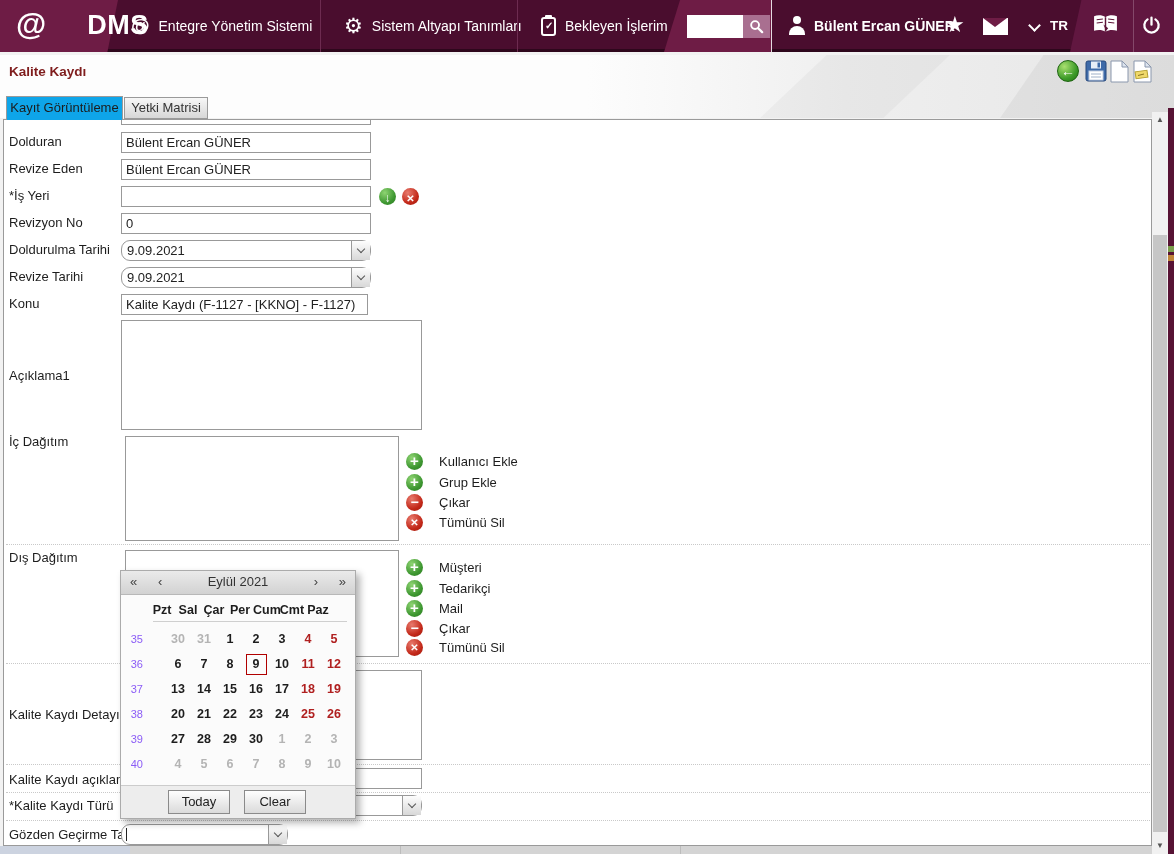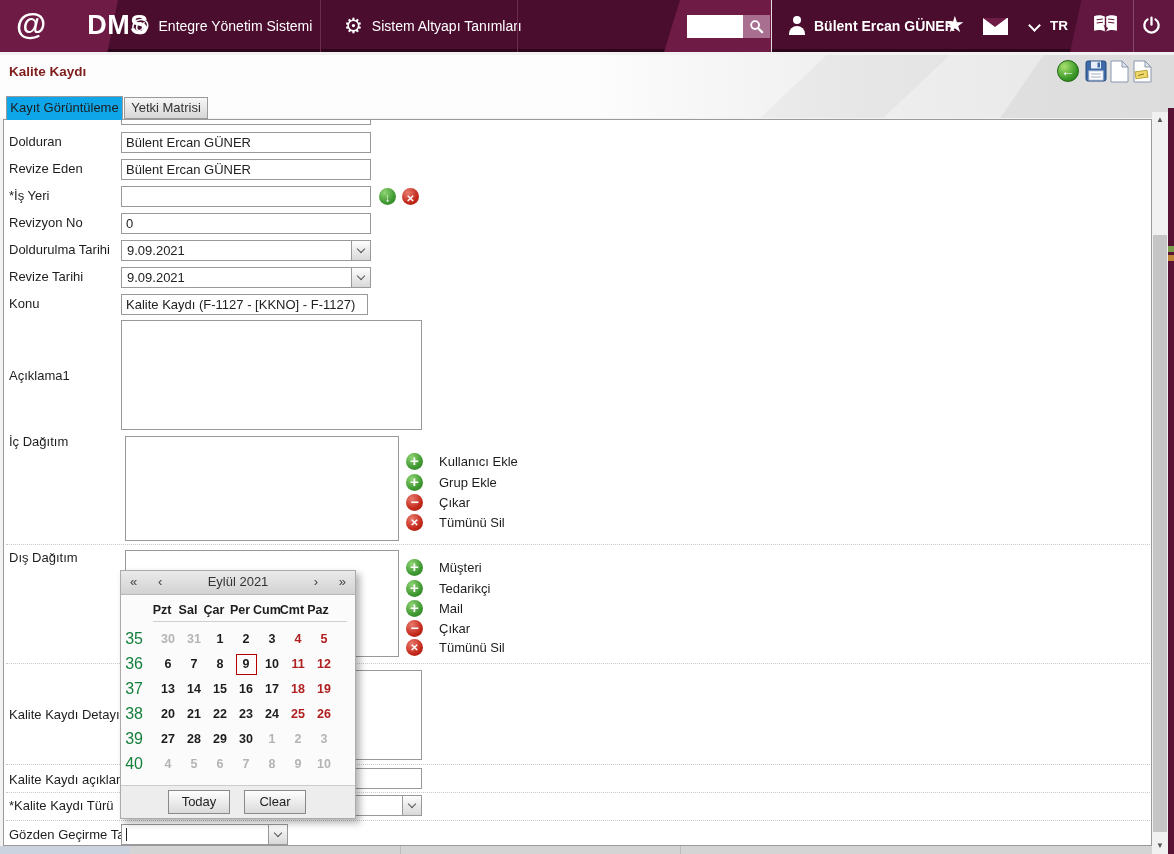--- a/index.html
+++ b/index.html
@@ -51,21 +51,21 @@
 
   
   .tab { position:absolute; font-size:13px; text-align:center; cursor:pointer; z-index:6; }
   .tab-active { left:6px; top:96px; width:117px; height:24px; line-height:22px; background:#0ea5e9; border:1px solid #9a9a9a; border-bottom:none; color:#1c1c1c; }
   .tab-inactive { left:124px; top:97px; width:84px; height:22px; line-height:20px; background:linear-gradient(#f7f7f7,#d7d7d7); border:1px solid #9a9a9a; color:#333; }
 
   
   .content { position:absolute; left:3px; top:119px; width:1149px; height:727px; background:#fff; border:1px solid #9a9a9a; overflow:hidden; z-index:4; }
   .lbl { position:absolute; left:5px; width:114px; font-size:13px; color:#1d1d1d; white-space:nowrap; }
   .inp, .field { position:absolute; height:21px; border:1px solid #999; background:#fff; font-size:13px; color:#222; padding:0 4px; font-family:"Liberation Sans", sans-serif; }
-  .field { padding:0; }
+  .field { padding:0;border-radius:9px; }
   .field .val { position:absolute; left:5px; top:2px; font-size:13px; color:#222; }
   .ta { position:absolute; border:1px solid #999; background:#fff; resize:none; font-family:"Liberation Sans", sans-serif; font-size:13px; }
   .ddbtn { position:absolute; right:0; top:0; width:19px; height:19px; background:linear-gradient(#fdfdfd,#d8d8d8); border-left:1px solid #999; cursor:pointer; }
   .ddbtn::after { content:""; position:absolute; left:6px; top:5px; width:5px; height:5px; border-right:1.6px solid #555; border-bottom:1.6px solid #555; transform:rotate(45deg); }
   .caret { position:absolute; left:4px; top:3px; width:1px; height:13px; background:#222; }
   .dotted { position:absolute; left:2px; width:1144px; border-top:1px dotted #c9c9c9; }
   .cicon { width:17px; height:17px; border-radius:50%; display:inline-block; color:#fff; text-align:center; flex:0 0 17px; }
   .cicon.green { background:radial-gradient(circle at 34% 28%,#8ed472,#3d9630 62%,#2c7a22); }
   .cicon.red { background:radial-gradient(circle at 34% 28%,#e87a6d,#c22718 62%,#9c1e10); }
   .cicon.plus::before { content:"+"; font-size:15px; font-weight:bold; line-height:16px; }
@@ -77,21 +77,21 @@
   
   .calendar { position:absolute; left:120px; top:570px; width:236px; height:249px; background:#fbfbfb; border:1px solid #ababab; box-shadow:4px 4px 7px rgba(0,0,0,0.3); z-index:60; }
   .cal-header { position:absolute; left:0; top:0; width:100%; height:24px; background:linear-gradient(#eaeaea,#d2d2d2); border-bottom:1px solid #b8b8b8; font-size:13px; color:#333; }
   .cal-nav { position:absolute; top:3px; cursor:pointer; color:#444; font-size:13px; }
   .cal-month { position:absolute; left:0; right:0; top:3px; text-align:center; }
   .cal-dayrow { position:absolute; left:28px; top:32px; display:flex; font-size:12.5px; font-weight:bold; color:#1d1d1d; }
   .cal-dayrow span { width:26px; text-align:center; }
   .cal-sep { position:absolute; left:32px; top:50px; width:194px; border-top:1px solid #cfcfcf; }
   .cal-grid { position:absolute; left:0; top:55px; width:100%; }
   .cal-row { display:flex; align-items:center; height:25px; }
-  .cal-week { width:22px; margin-right:12px; text-align:right; font-size:16px; color:#15803d; }
+  .cal-week { width:22px; margin-right:22px; text-align:right; font-size:11px; color:#8b5cf6; }
   .cal-day { width:26px; text-align:center; font-size:12.5px; font-weight:bold; color:#1d1d1d; position:relative; cursor:pointer; }
   .cal-day.weekend { color:#b02020; }
   .cal-day.muted { color:#b4b4b4; }
   .cal-day.selected::after { content:""; position:absolute; left:3px; top:-3px; width:19px; height:19px; border:1px solid #b00000; }
   .cal-footer { position:absolute; left:0; bottom:0; width:100%; height:33px; background:#ededed; border-top:1px solid #ccc; }
   .cal-btn { position:absolute; top:4px; width:62px; height:24px; background:linear-gradient(#fefefe,#dadada); border:1px solid #8a8a8a; text-align:center; line-height:22px; font-size:13px; color:#222; cursor:pointer; }
 
   
   .vscroll { position:absolute; left:1152px; top:112px; width:16px; height:742px; background:#f1f1f1; z-index:10; }
   .vscroll .arrow { position:absolute; left:0; width:16px; height:14px; text-align:center; color:#555; font-size:8px; line-height:14px; cursor:pointer; }
@@ -122,20 +122,24 @@
     <div class="menu-item" style="left:131px;">
       <span class="at-small"></span>
       <span>Entegre Yönetim Sistemi</span>
     </div>
     <div class="topsep" style="left:320px;"></div>
     <div class="menu-item" style="left:344px;">
       <span class="gear-glyph"></span>
       <span>Sistem Altyapı Tanımları</span>
     </div>
     <div class="topsep" style="left:517px;"></div>
+    <div class="menu-item" style="left:541px;">
+      <span class="clipboard-icon"></span>
+      <span>Bekleyen İşlerim</span>
+    </div>
 
     <input class="search-input" value="" style="">
     <button class="search-btn">
       <svg width="15" height="15" viewBox="0 0 16 16">
           <circle cx="6.5" cy="6.5" r="4.2" fill="none" stroke="#fff" stroke-width="2"></circle>
           <line x1="9.8" y1="9.8" x2="14" y2="14" stroke="#fff" stroke-width="2.4" stroke-linecap="round"></line>
         </svg>
     </button>
     <div class="topsep-light" style="left:771px;"></div>
 

